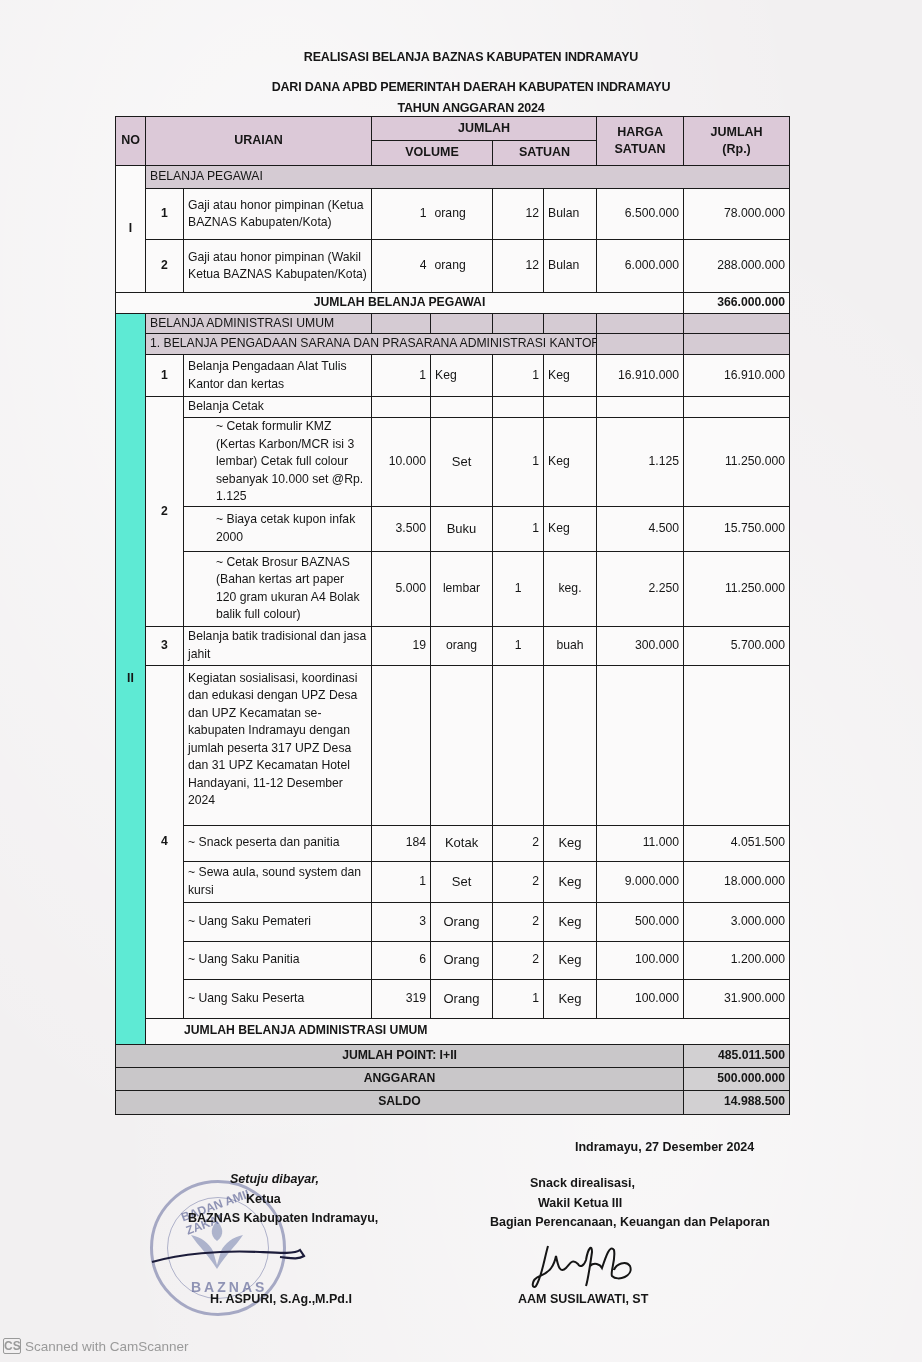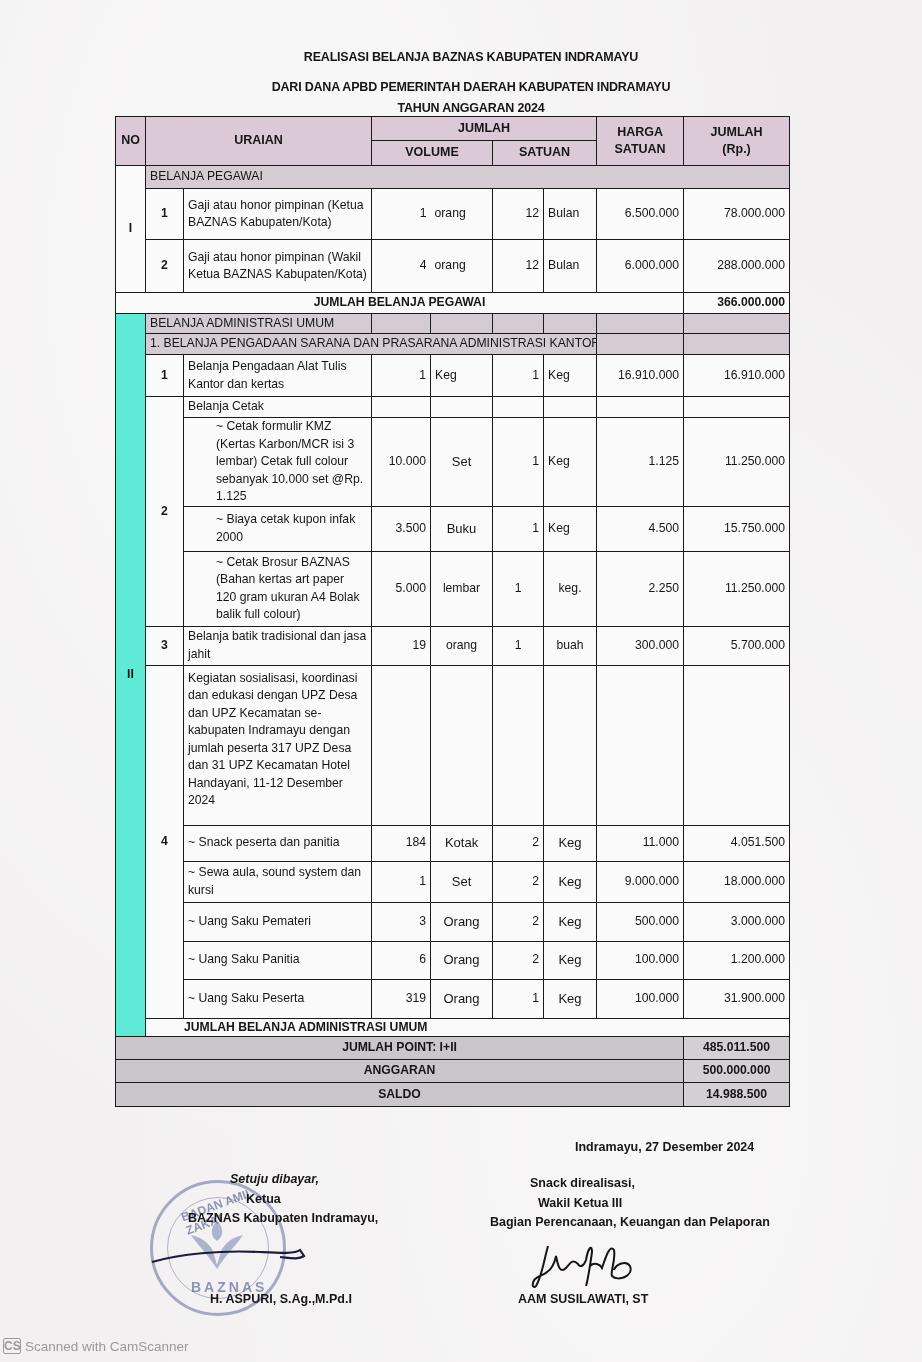--- a/index.html
+++ b/index.html
@@ -36,21 +36,21 @@
     padding: 0 4px;
     vertical-align: middle;
     line-height: 17.5px;
     overflow: hidden;
     background: #fbfafa;
   }
   .hdr td { background: #dcc9d8 !important; font-weight: bold; text-align: center; font-size: 12.5px; }
   .section td.band { background: #d5cbd3 !important; }
   .section td.lbl { background: #d5cbd3 !important; text-align: left; }
   .grey td.g { background: #c9c7c9 !important; font-weight: bold; text-align: center; }
-  .grey td.gv { background: #d2d0d2 !important; font-weight: bold; text-align: center; }
+  .grey td.gv { background: #d2d0d2 !important; font-weight: bold; text-align: right; }
   .r { text-align: right; }
   .c { text-align: center; }
   .b { font-weight: bold; }
   .sm { font-size: 13px; }
   .indent { padding-left: 32px !important; }
   .desc { font-size: 12.2px; }
   td.noborder-r { border-right: none !important; }
   td.noborder-l { border-left: none !important; }
 
   .date {
@@ -269,21 +269,21 @@
   </tr>
   <tr style="height:39px">
     <td class="desc">~ Uang Saku Peserta</td>
     <td class="r">319</td>
     <td class="c sm">Orang</td>
     <td class="r">1</td>
     <td class="c sm">Keg</td>
     <td class="r">100.000</td>
     <td class="r">31.900.000</td>
   </tr>
-  <tr style="height:18px">
+  <tr style="height:26px">
     <td colspan="8" class="b" style="padding-left:38px;">JUMLAH BELANJA ADMINISTRASI UMUM</td>
     <td class="r b">119.011.500</td>
   </tr>
 
   <tr class="grey" style="height:23px">
     <td colspan="8" class="g">JUMLAH POINT: I+II</td>
     <td class="gv">485.011.500</td>
   </tr>
   <tr class="grey" style="height:23px">
     <td colspan="8" class="g">ANGGARAN</td>

